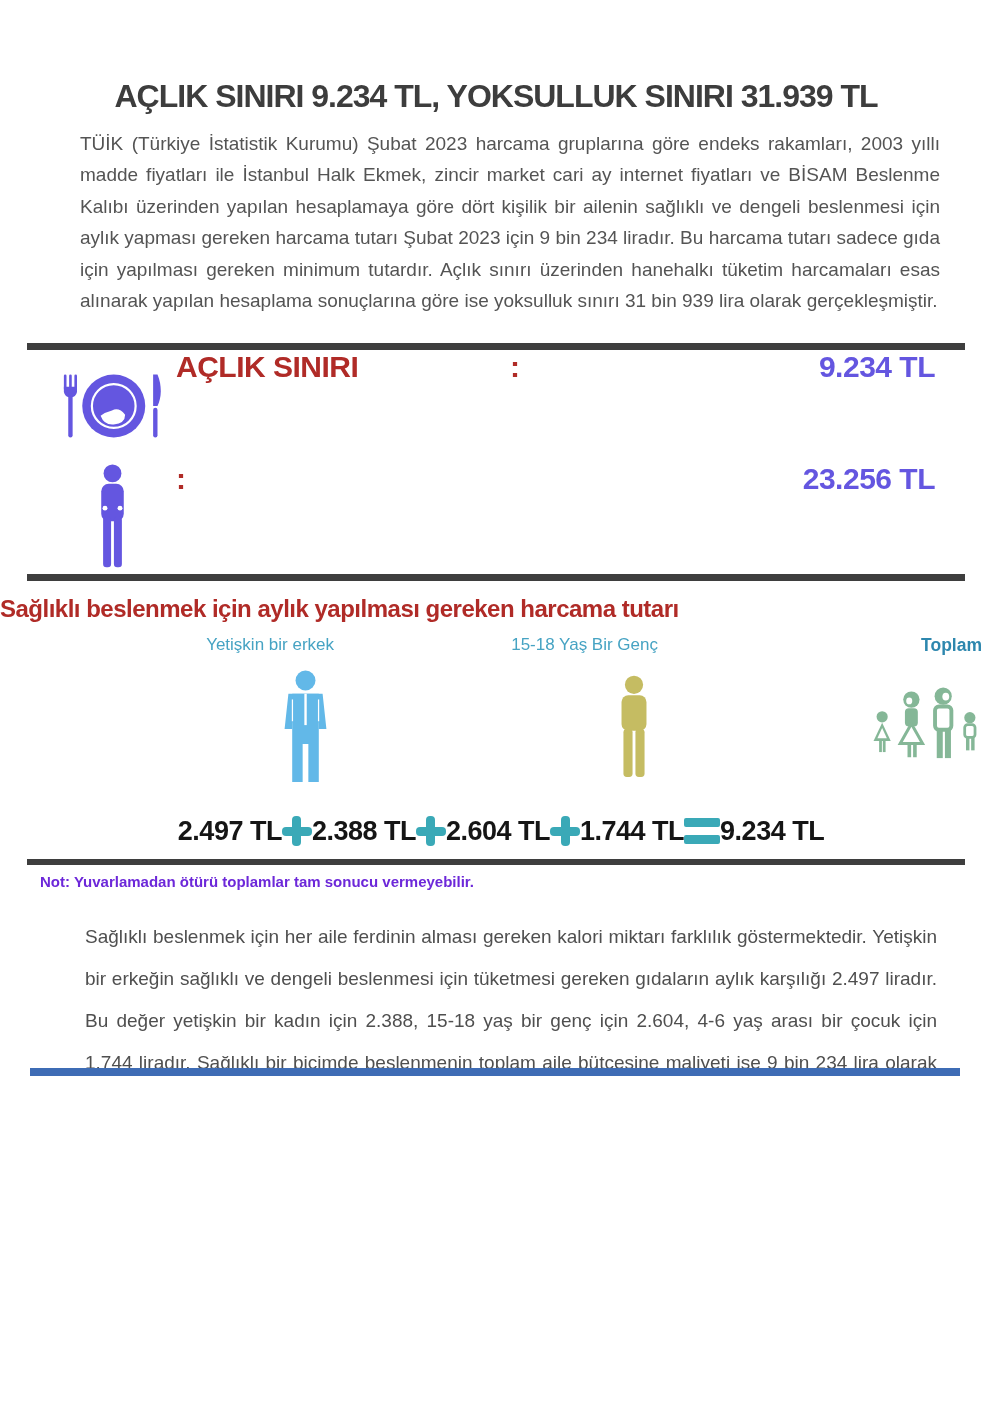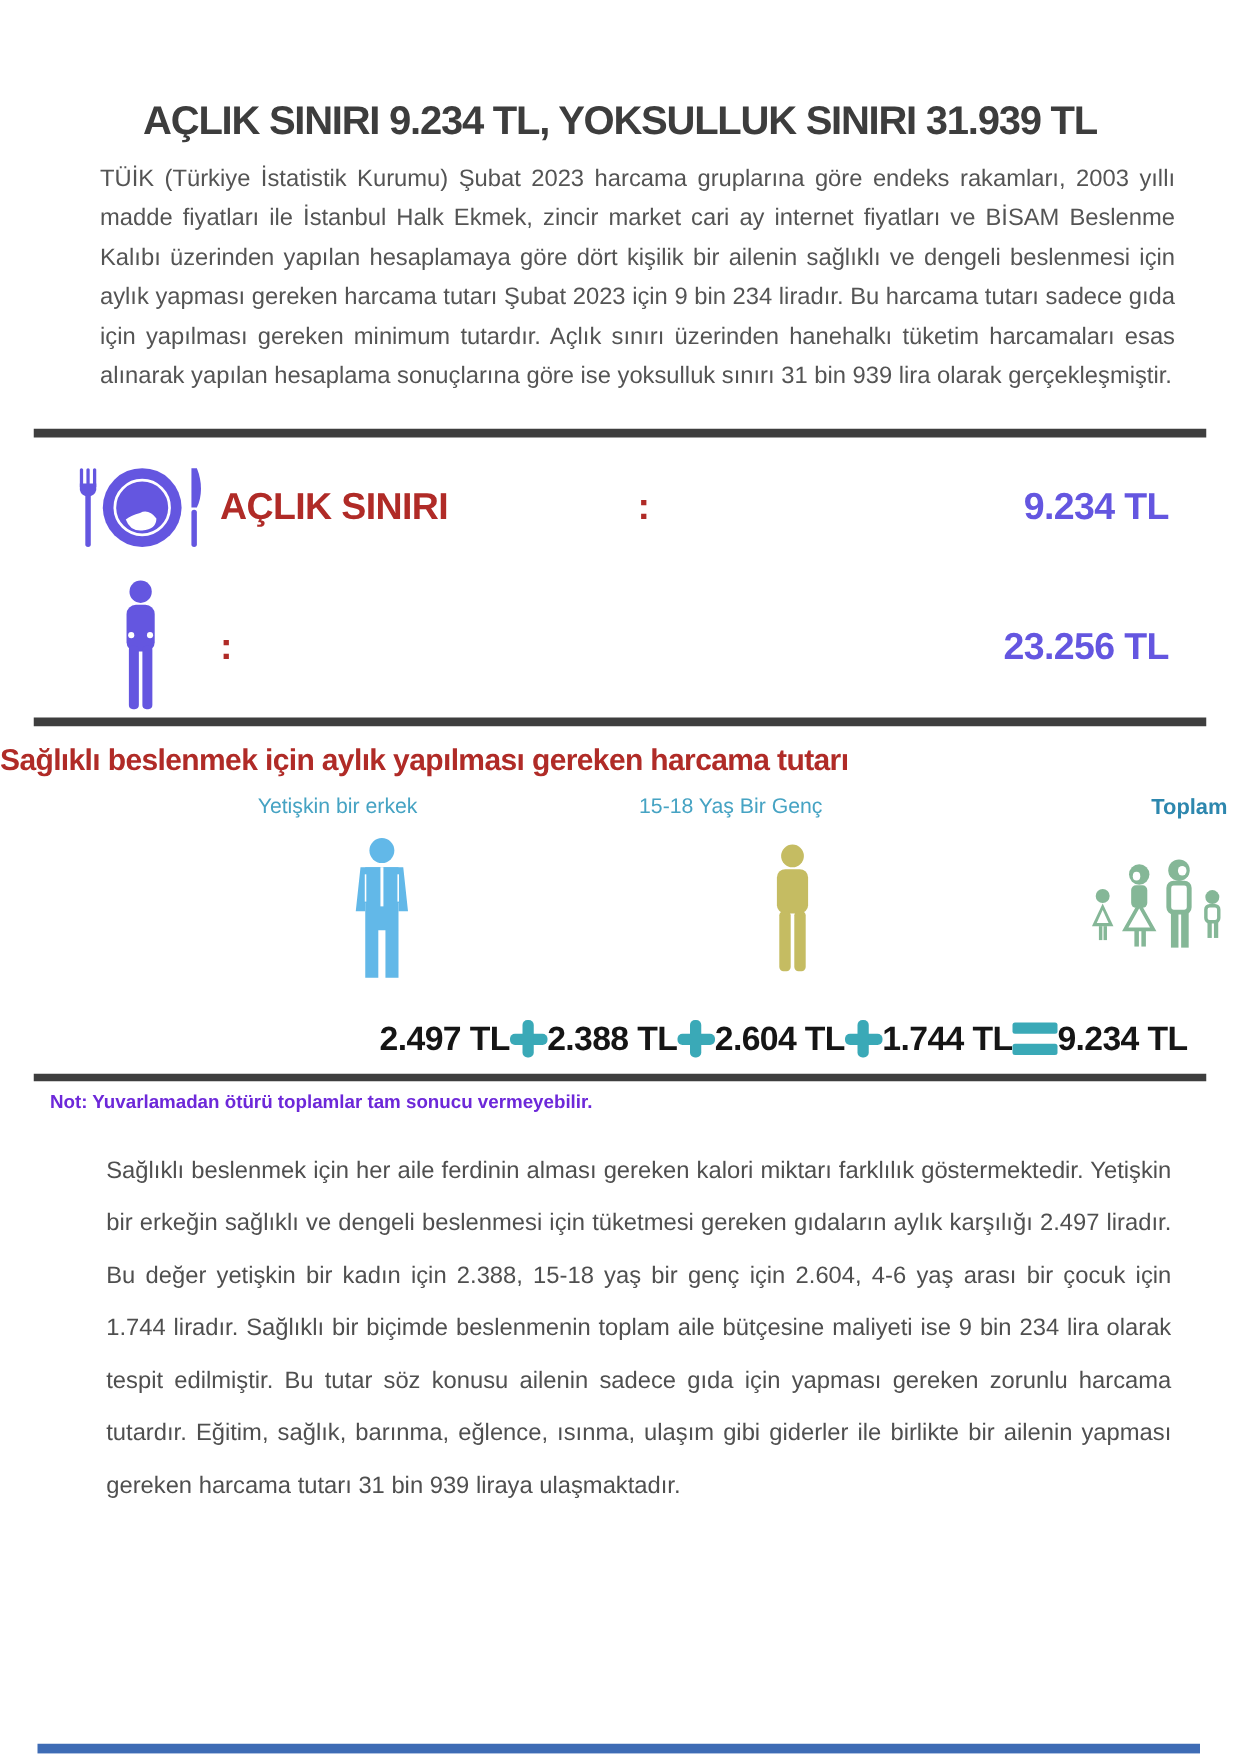--- a/index.html
+++ b/index.html
@@ -9,44 +9,44 @@
     --teal-label-dark:#2d87ae;
     --teal-op:#3aa9b7;
     --sep:#3e3e3e;
     --gray:#545454;
     --amount:#151515;
     --bar-blue:#3e6cb5;
   }
   *{margin:0;padding:0;box-sizing:border-box}
   html,body{background:#fff}
   body{font-family:"Liberation Sans","DejaVu Sans",sans-serif;}
-  .page{position:relative;width:992px;height:1403px;background:#fff;overflow:hidden;padding-top:80px}
+  .page{position:relative;width:992px;height:1076px;background:#fff;overflow:hidden;padding-top:80px}
 
   .title{font-size:32px;font-weight:700;letter-spacing:-1px;color:#3d3d3d;text-align:center;line-height:1.05}
   .intro{margin:14px 52px 0 80px;font-size:19px;line-height:31.5px;color:var(--gray);text-align:justify}
 
   .hr{height:7px;background:var(--sep);margin:0 27px}
   .hr.one{margin-top:26px}
   .hr.three{height:6px;margin-top:12px}
 
-  .threshold-row{display:flex;align-items:center;height:112px;padding:0 57px 0 48px}
+  .threshold-row{display:flex;height:112px;padding:0 57px 0 48px}
   .th-icon{width:128px;display:flex;justify-content:center;align-items:center;flex:0 0 128px}
   .th-label{width:334px;flex:0 0 334px;font-size:30px;font-weight:700;letter-spacing:-0.5px;color:var(--red);white-space:nowrap}
   .th-colon{font-size:30px;font-weight:700;color:var(--red)}
   .th-value{margin-left:auto;font-size:30px;font-weight:700;letter-spacing:-0.5px;color:var(--slate);white-space:nowrap}
 
   .section-title{margin-top:14px;text-align:left;font-size:24px;font-weight:700;letter-spacing:-0.5px;color:var(--red)}
 
   .cols{display:flex;margin:12px 10px 0 10px}
   .col{flex:1;display:flex;flex-direction:column;align-items:flex-end}
   .col-label{font-size:17px;color:var(--teal-label);white-space:nowrap}
   .col-label.total{font-weight:700;color:var(--teal-label-dark);font-size:17.5px}
   .col-icon{height:128px;display:flex;align-items:center;justify-content:center;margin-top:8px}
 
-  .amounts{display:flex;align-items:center;justify-content:flex-end;margin:24px 42px 0 52px}
+  .amounts{display:flex;align-items:center;justify-content:center;margin:24px 42px 0 52px}
   .amt{font-size:27px;font-weight:700;letter-spacing:-0.5px;color:var(--amount);white-space:nowrap}
   .op-plus{position:relative;width:30px;height:30px;flex:0 0 30px}
   .op-plus::before{content:"";position:absolute;left:0;top:10.5px;width:30px;height:9px;background:var(--teal-op);border-radius:4px}
   .op-plus::after{content:"";position:absolute;left:10.5px;top:0;width:9px;height:30px;background:var(--teal-op);border-radius:4px}
   .op-equals{width:36px;height:26px;flex:0 0 36px;display:flex;flex-direction:column;justify-content:space-between}
   .op-equals::before,.op-equals::after{content:"";display:block;height:9px;background:var(--teal-op);border-radius:2px}
 
   .note{margin:8px 0 0 40px;font-size:15px;font-weight:700;color:#6d28d9}
 
   .body-par{margin:26px 55px 0 85px;font-size:19px;line-height:42px;color:#4f4f4f;text-align:justify}

